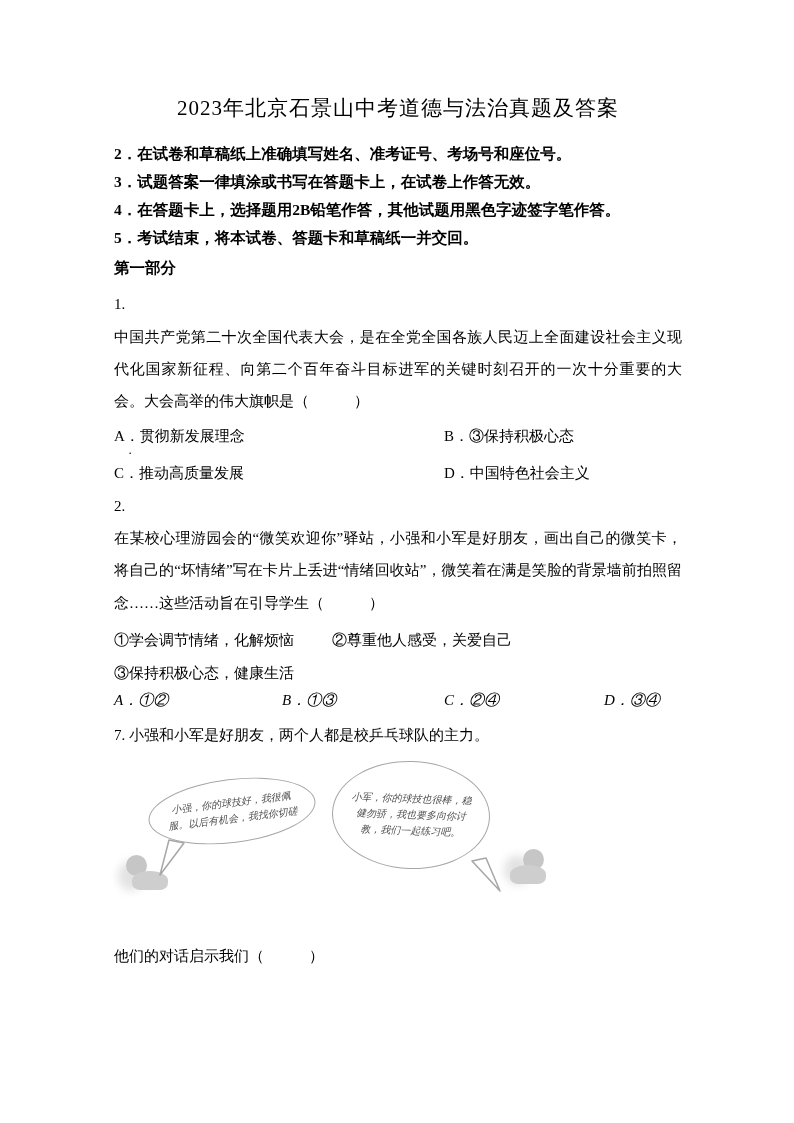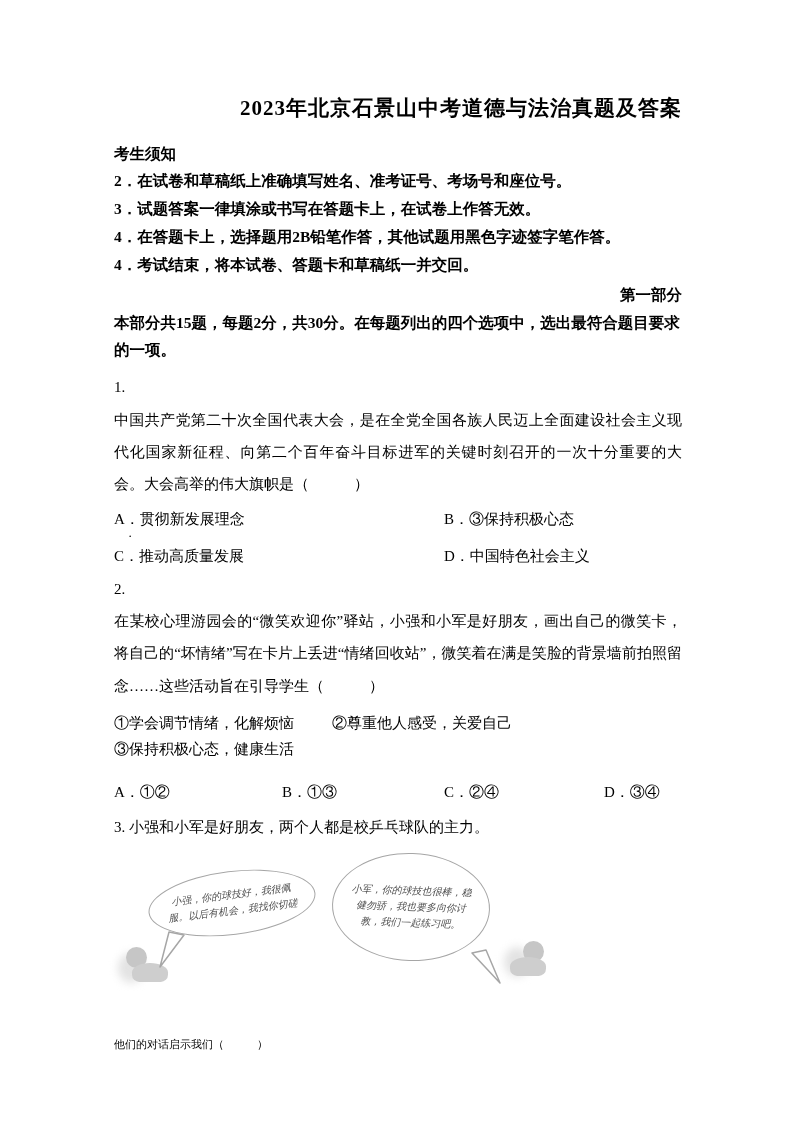--- a/index.html
+++ b/index.html
@@ -11,36 +11,36 @@
     font-family:"Liberation Serif", serif;
     color:#000;
     overflow:hidden;
   }
   .content {
     position:absolute;
     left:114px; top:94px;
     width:568px;
   }
   .doc-title {
-    font-size:21px; font-weight:bold;
-    text-align:right;
+    font-size:21px; font-weight:normal;
+    text-align:center;
     letter-spacing:1px;
     margin-bottom:18px;
   }
   .notice-heading {
     font-size:15.5px; font-weight:bold;
     line-height:1.75;
   }
   .notice-item {
     font-size:15.5px; font-weight:bold;
     line-height:1.8;
   }
   .section-title {
     font-size:15.5px; font-weight:bold;
-    text-align:right;
+    text-align:left;
     line-height:1.8;
     margin-top:2px;
   }
   .section-intro {
     font-size:15.5px; font-weight:bold;
     line-height:1.8;
   }
   .q-number {
     font-size:15px; line-height:2.1; margin-top:8px;
   }
@@ -56,28 +56,29 @@
   }
   .stray-row {
     font-size:13px; line-height:1.1; height:16px;
     padding-left:14px; color:#000;
   }
   .opt-grid2.second { margin-top:2px; }
   .sub-items {
     display:grid;
     grid-template-columns:218px auto;
     font-size:15px;
-    row-gap:7px;
+    row-gap:14px;
     margin-top:12px;
   }
   .opt-grid4 {
     display:grid;
     grid-template-columns:168px 162px 160px auto;
     font-size:15px;
-    margin-top:24px;
+    margin-top:8px;
+    font-style:italic;
   }
   .q3-lead { font-size:15px; line-height:2.1; margin-top:10px; }
 
   
   .dialog {
     position:relative;
     height:168px;
     margin-top:8px;
   }
   .bubble {
@@ -125,38 +126,36 @@
   }
   .person-left .head { margin-left:2px; }
   .person-left .shoulder { margin-left:8px; }
   .person-right .head { margin-left:13px; }
   .person-right .shoulder { margin-left:0px; }
   .person .shadow {
     position:absolute; left:-6px; top:6px;
     width:26px; height:30px; border-radius:50%;
     background:#e3e3e3; filter:blur(4px); z-index:-1;
   }
-  .q3-prompt { font-size:11px; line-height:2.1; margin-top:14px; }
+  .q3-prompt { font-size:15px; line-height:2.1; margin-top:14px; }
 </style>
 </head>
 <body>
 
 <div class="page">
   <div class="content">
 
     <h1 class="doc-title">2023年北京石景山中考道德与法治真题及答案</h1>
 
-    <div class="notice-heading">考生须知</div>
     <div class="notice-item">2．在试卷和草稿纸上准确填写姓名、准考证号、考场号和座位号。</div>
     <div class="notice-item">3．试题答案一律填涂或书写在答题卡上，在试卷上作答无效。</div>
     <div class="notice-item">4．在答题卡上，选择题用2B铅笔作答，其他试题用黑色字迹签字笔作答。</div>
-    <div class="notice-item">4．考试结束，将本试卷、答题卡和草稿纸一并交回。</div>
+    <div class="notice-item">5．考试结束，将本试卷、答题卡和草稿纸一并交回。</div>
 
     <div class="section-title">第一部分</div>
-    <div class="section-intro">本部分共15题，每题2分，共30分。在每题列出的四个选项中，选出最符合题目要求的一项。</div>
 
     <div class="q-number">1.</div>
     <p class="stem">中国共产党第二十次全国代表大会，是在全党全国各族人民迈上全面建设社会主义现代化国家新征程、向第二个百年奋斗目标进军的关键时刻召开的一次十分重要的大会。大会高举的伟大旗帜是（　　　）</p>
 
     <div class="opt-grid2">
       <span>A．贯彻新发展理念</span>
       <span>B．③保持积极心态</span>
     </div>
     <div class="stray-row">·</div>
     <div class="opt-grid2 second">
@@ -173,21 +172,21 @@
       <span>③保持积极心态，健康生活</span>
     </div>
 
     <div class="opt-grid4">
       <span>A．①②</span>
       <span>B．①③</span>
       <span>C．②④</span>
       <span>D．③④</span>
     </div>
 
-    <div class="q3-lead">3. 小强和小军是好朋友，两个人都是校乒乓球队的主力。</div>
+    <div class="q3-lead">7. 小强和小军是好朋友，两个人都是校乒乓球队的主力。</div>
 
     <div class="dialog">
 
       <div class="person person-left">
         <div class="shadow"></div>
         <div class="head"></div>
         <div class="shoulder"></div>
       </div>
 
       <div class="person person-right">

